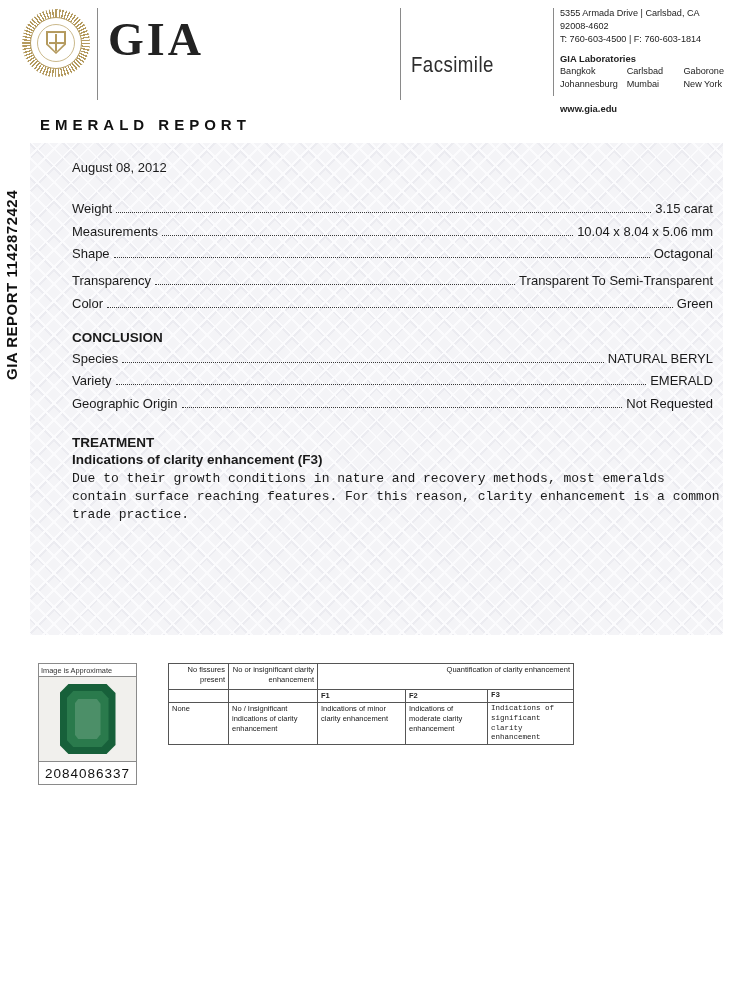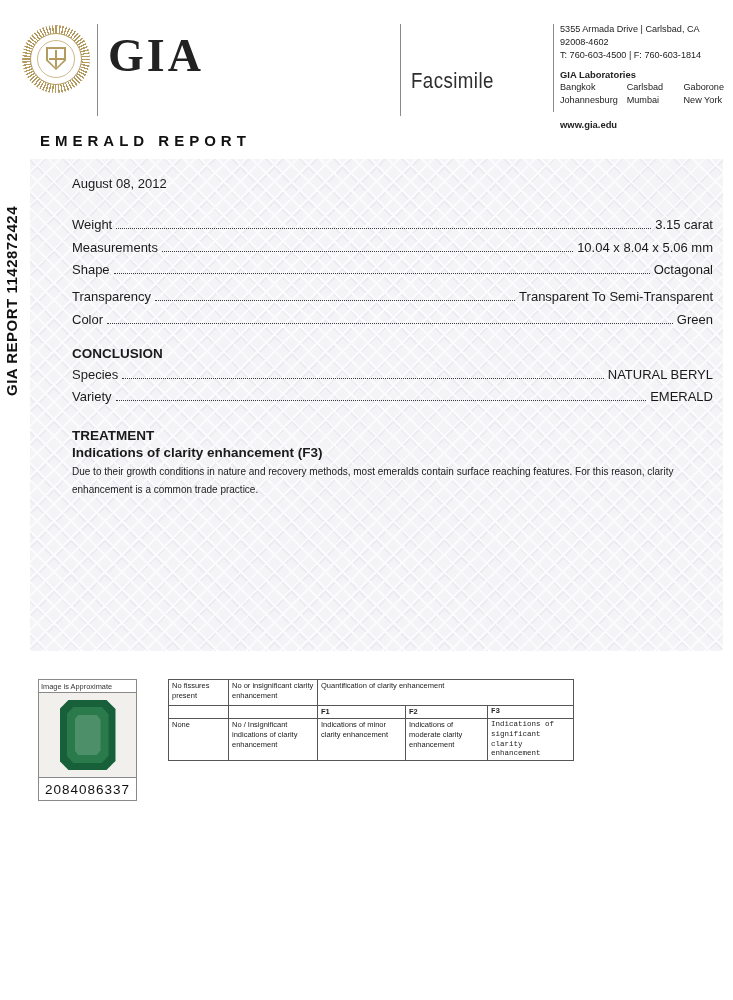--- a/index.html
+++ b/index.html
@@ -1,18 +1,18 @@
 <!DOCTYPE html>
 <html><head>
 <meta charset="utf-8">
 <style>
   * { margin:0; padding:0; box-sizing:border-box; }
   html,body { background:#fff; }
   body { font-family:"Liberation Sans", sans-serif; color:#1a1a1a; }
-  .page { position:relative; width:733px; height:792px; background:#fff; margin:16px auto; overflow:hidden; }
+  .page { position:relative; width:733px; height:792px; background:#fff; margin:0 auto; overflow:hidden; }
 
   
   .seal { position:absolute; left:22px; top:9px; width:68px; height:68px; border-radius:50%;
           background:repeating-conic-gradient(#b49a5e 0deg 2.6deg, #ffffff 2.6deg 5.6deg); }
   .seal-ring { position:absolute; inset:8px; border-radius:50%; background:#fff; border:1.6px solid #b49a5e; }
   .seal-ring2 { position:absolute; inset:6px; border-radius:50%; border:1px solid #cbb98b; }
   .seal-shield-outer { position:absolute; left:50%; top:50%; width:20px; height:23px; transform:translate(-50%,-52%);
           background:#b49a5e; clip-path:polygon(0 0,100% 0,100% 58%,50% 100%,0 58%); }
   .seal-shield-inner { position:absolute; left:2px; top:2px; width:16px; height:19px;
           background:#fff; clip-path:polygon(0 0,100% 0,100% 58%,50% 100%,0 58%); }
@@ -59,21 +59,21 @@
   .doc-date { font-size:13px; margin-bottom:26px; }
   .field { display:flex; align-items:flex-end; margin-bottom:7.5px; font-size:13px; }
   .field .lbl { white-space:nowrap;text-align:right; }
   .field .dots { flex:1; border-bottom:1.6px dotted #3a3a3a; margin:0 4px 3px 4px; }
   .field .val { white-space:nowrap; font-weight:normal; }
   .grp-gap { margin-top:12px; }
   .sect-head { font-size:13.5px; font-weight:bold; margin:19px 0 6px 0; }
   .treat-head { font-size:13.5px; font-weight:bold; margin-top:24px; }
   .treat-text { font-size:13.5px; font-weight:bold; margin-top:2px; }
   .comments-head { font-size:13px; margin-top:28px; }
-  .comments-text { font-size:10px; margin-top:3px; width:648px; line-height:18px; }
+  .comments-text { font-size:13px; margin-top:3px; width:648px; line-height:18px;font-family:Liberation Mono, monospace; }
 
   
   .photo-box { position:absolute; left:38px; top:663px; width:99px; height:122px;
                border:1px solid #8a8a8a; background:#fff; }
   .photo-caption { height:13px; border-bottom:1px solid #8a8a8a; font-size:7.4px; color:#333;
                    padding:2px 0 0 2px; }
   .photo-area { height:84px; background:#f1f0ed; display:flex; align-items:center; justify-content:center; }
   .emerald { width:56px; height:70px; position:relative;
              clip-path:polygon(16% 0,84% 0,100% 13%,100% 87%,84% 100%,16% 100%,0 87%,0 13%); background:#17603a; }
   .emerald .m { position:absolute; inset:7px;
@@ -83,21 +83,21 @@
   .photo-number { height:23px; border-top:1px solid #8a8a8a; font-size:13.5px; letter-spacing:1px;
                   text-align:center; padding-top:4px; color:#111; }
 
   
   .clarity { position:absolute; left:168px; top:663px; border-collapse:collapse; table-layout:fixed; }
   .clarity td { border:1px solid #555; font-size:7.5px; line-height:1.3; vertical-align:top;
                 padding:1px 3px; color:#222; background:#fff; }
   .clarity .c1{width:60px;} .clarity .c2{width:89px;} .clarity .c3{width:88px;}
   .clarity .c4{width:82px;} .clarity .c5{width:86px;font-family:Liberation Mono, monospace;}
   .clarity .grade { font-weight:bold; height:13px; }
-  .clarity .r1 td { height:26px; }
+  .clarity .r1 td { height:26px;text-align:right; }
   .clarity .r3 td { height:40px; }
 
   
   .barcode { position:absolute; left:565px; top:816px; width:148px; height:17px;
              background:repeating-linear-gradient(90deg,
                #111 0 1.5px, #fff 1.5px 3px, #111 3px 4px, #fff 4px 5px,
                #111 5px 7.5px, #fff 7.5px 9px, #111 9px 10px, #fff 10px 13px,
                #111 13px 14px, #fff 14px 15.5px, #111 15.5px 18px, #fff 18px 19px); }
   .barcode-num { position:absolute; left:565px; top:834px; width:148px; text-align:center;
                  font-size:15px; letter-spacing:2.5px; color:#111; }
@@ -196,20 +196,25 @@
     <div class="sect-head">CONCLUSION</div>
     <div class="field">
       <span class="lbl">Species</span>
       <span class="dots"></span>
       <span class="val">NATURAL BERYL</span>
     </div>
     <div class="field">
       <span class="lbl">Variety</span>
       <span class="dots"></span>
       <span class="val">EMERALD</span>
+    </div>
+    <div class="field">
+      <span class="lbl">Geographic Origin</span>
+      <span class="dots"></span>
+      <span class="val">Not Requested</span>
     </div>
 
     <div class="treat-head">TREATMENT</div>
     <div class="treat-text">Indications of clarity enhancement (F3)</div>
 
     <div class="comments-text">Due to their growth conditions in nature and recovery methods, most emeralds contain surface reaching features. For this reason, clarity enhancement is a common trade practice.</div>
   </div>
 
   <div class="photo-box">
     <div class="photo-caption">Image is Approximate</div>

